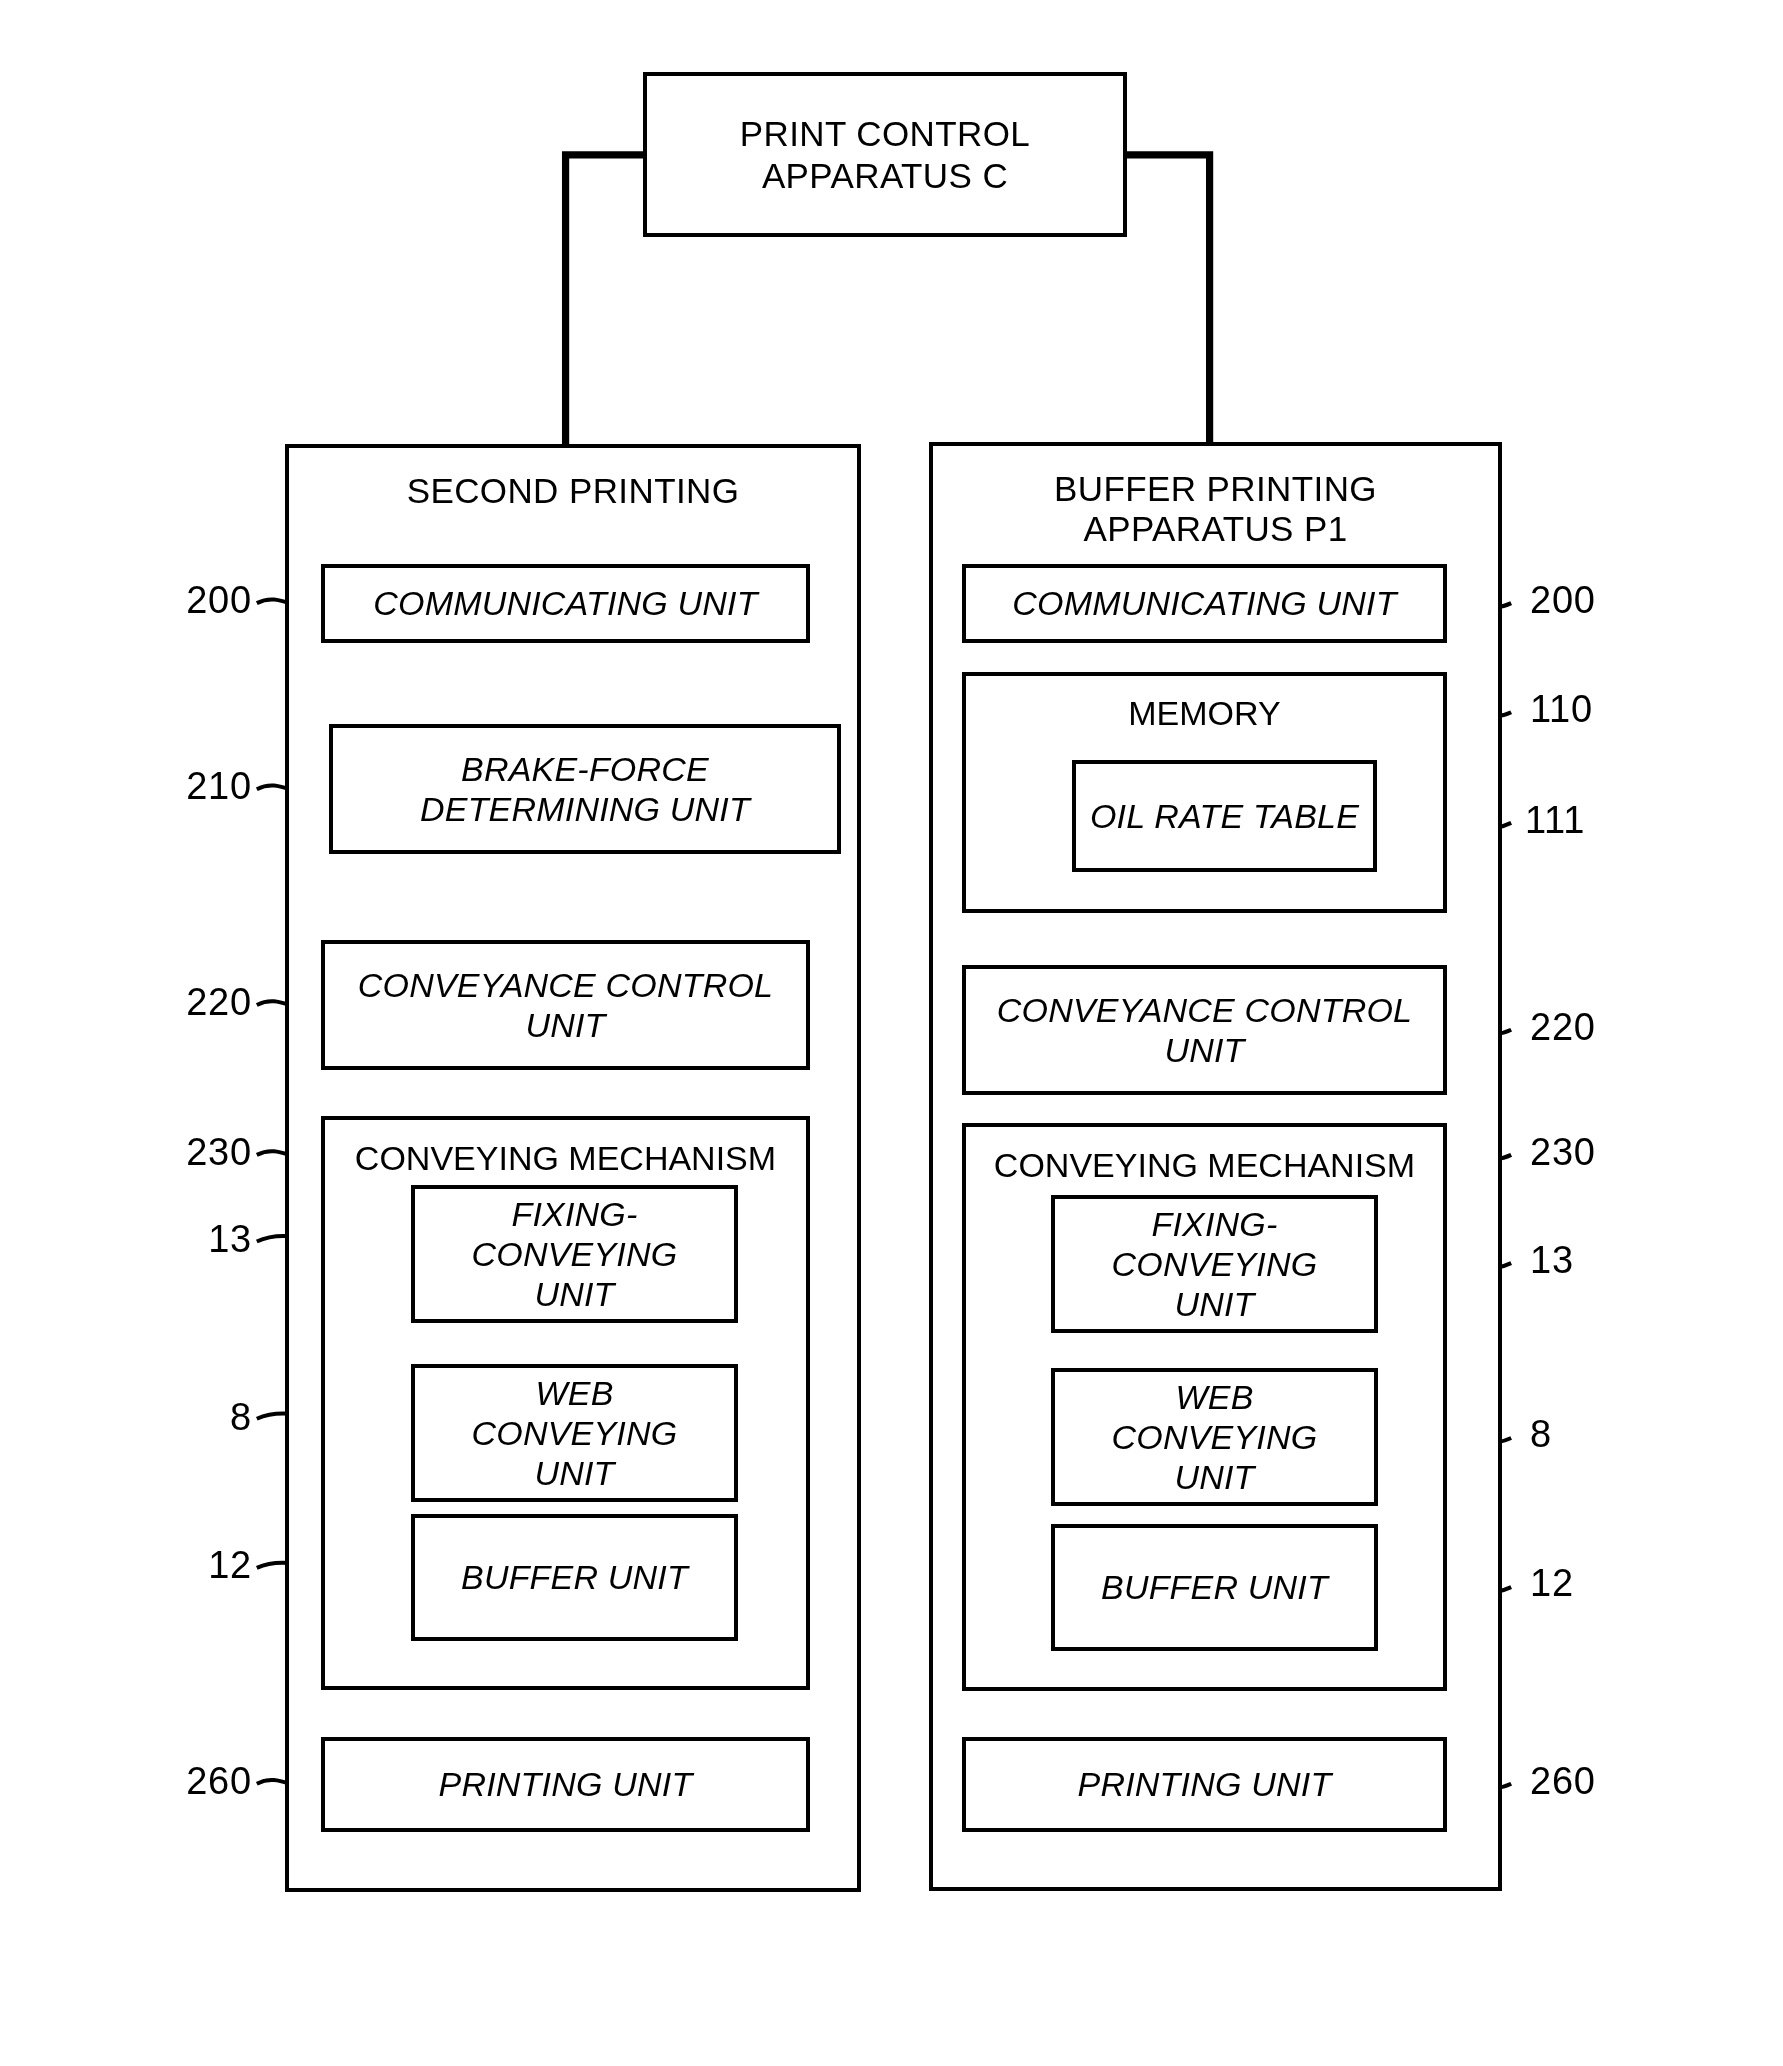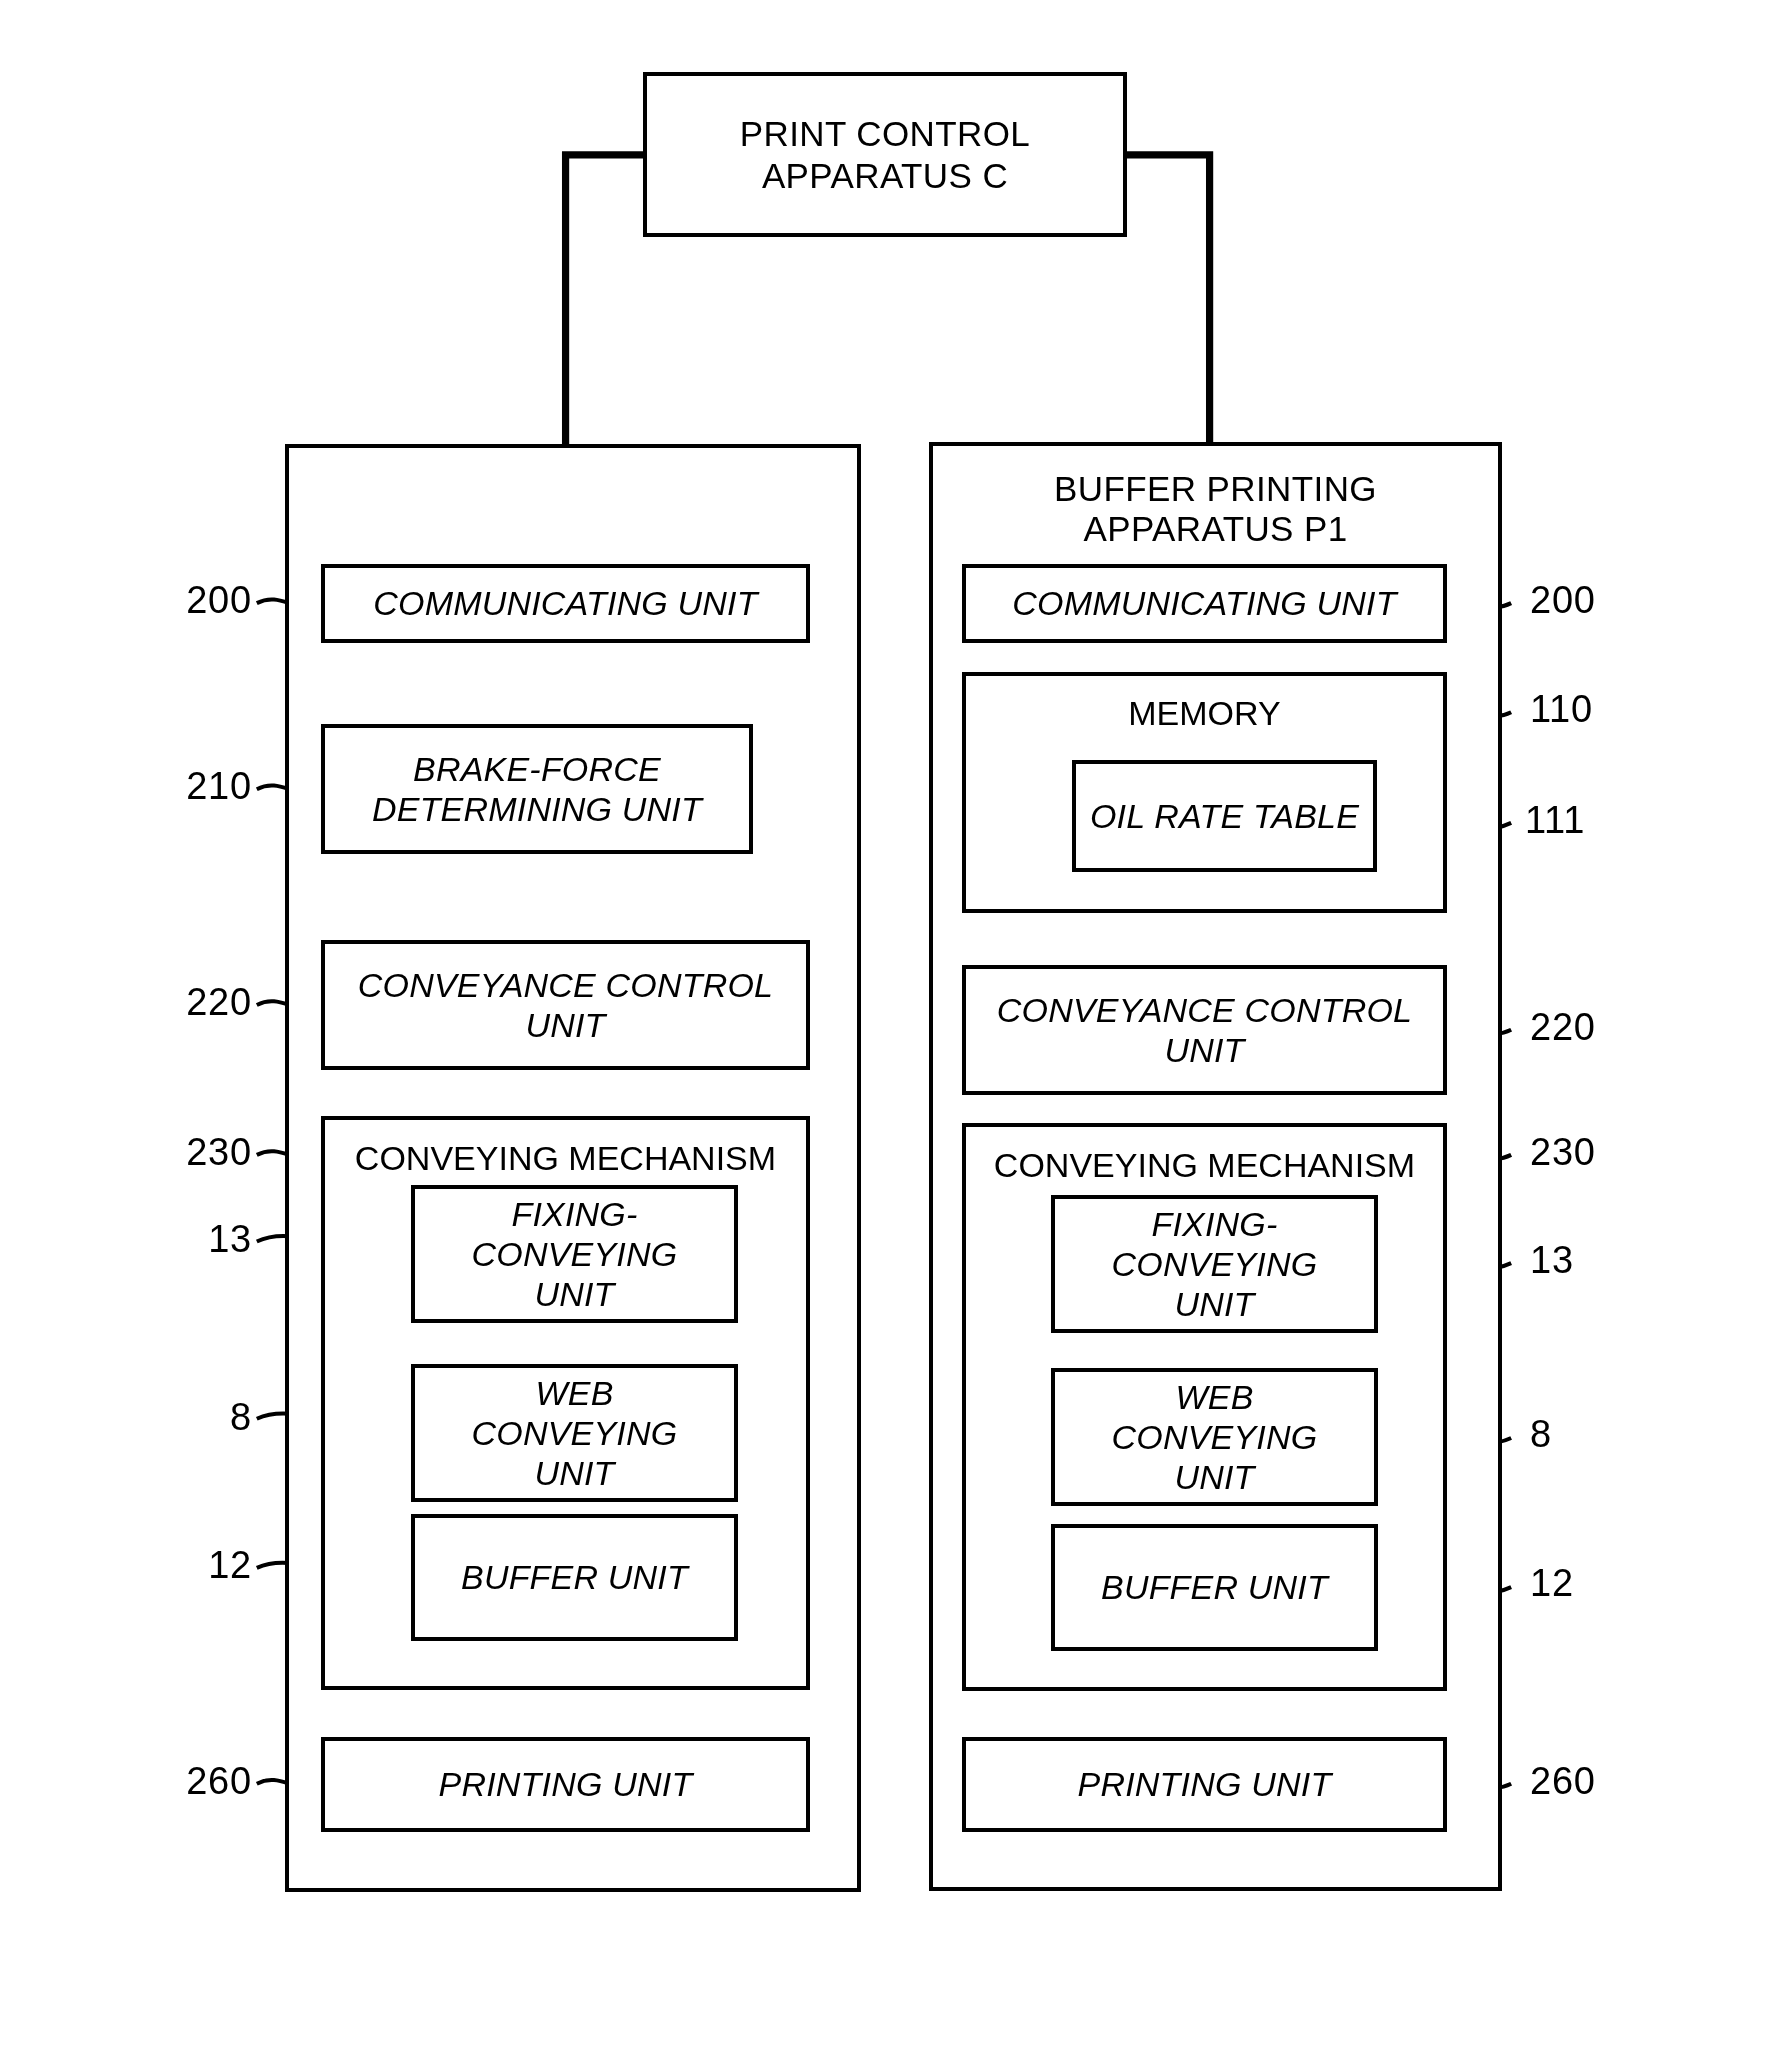--- a/index.html
+++ b/index.html
@@ -117,31 +117,32 @@
 
   <div class="box topbox" style="left:643px; top:72px; width:484px; height:165px;">
     <div>
       <div>PRINT CONTROL</div>
       <div>APPARATUS C</div>
     </div>
   </div>
 
   <div class="panel" style="left:285px; top:444px; width:576px; height:1448px;">
     <div class="panel-title" style="top:22.5px;">
+      <div>SECOND PRINTING</div>
     </div>
   </div>
 
   <div class="box leaf" style="left:321px; top:564px; width:489px; height:79px;">
     <span>COMMUNICATING UNIT</span>
   </div>
   <div class="refnum ref-left" style="left:144px; top:579px; width:108px;">
     <span>200</span>
   </div>
 
-  <div class="box leaf" style="left:321px; top:724px; width:432px; height:130px;">
+  <div class="box leaf" style="left:329px; top:724px; width:512px; height:130px;">
     <div>
       <div>BRAKE-FORCE</div>
       <div>DETERMINING UNIT</div>
     </div>
   </div>
   <div class="refnum ref-left" style="left:144px; top:765px; width:108px;">
     <span>210</span>
   </div>
 
   <div class="box leaf" style="left:321px; top:940px; width:489px; height:130px;">

